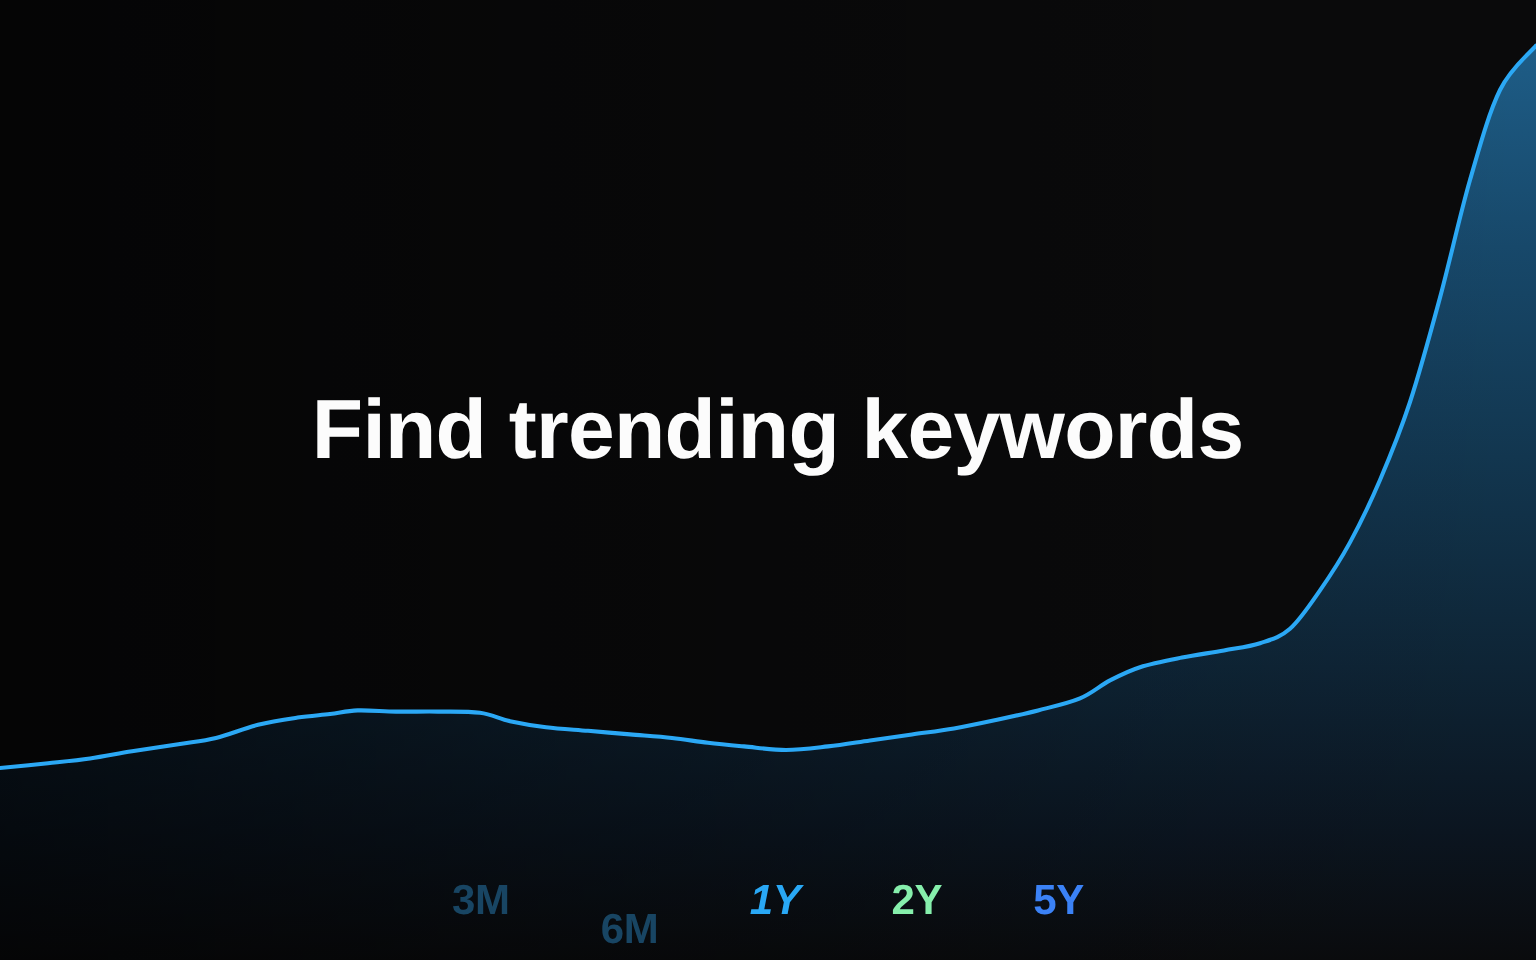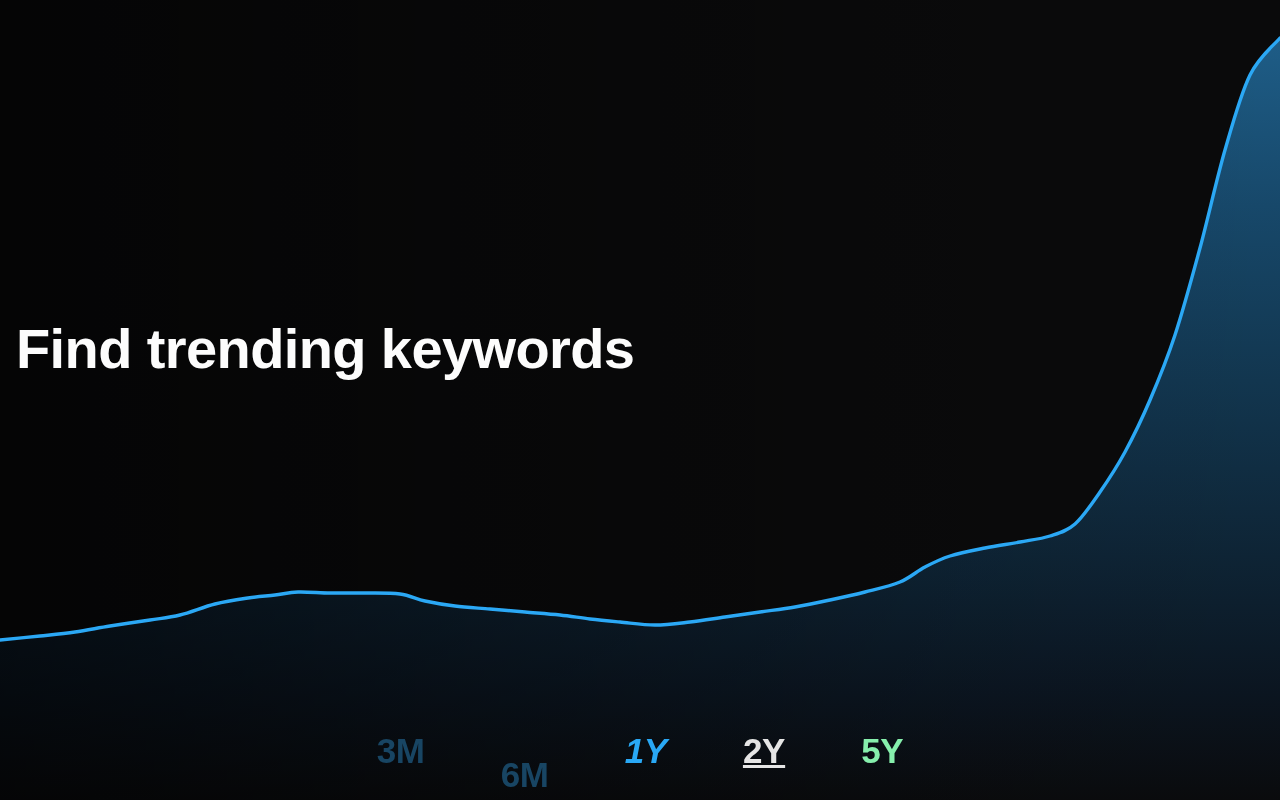--- a/index.html
+++ b/index.html
@@ -29,22 +29,23 @@
     height: 800px;
     display: block;
   }
 
   
   #headline {
     position: absolute;
     left: 0;
     right: 0;
     top: 269px;
+    text-align: center;
     color: #FCFCFC;
-    font-size: 56px;
+    font-size: 70px;
     font-weight: 700;
     letter-spacing: -0.6px;
     line-height: 84px;
     white-space: nowrap;
     user-select: none;
     padding-left: 16px;
   }
 
   
   #range-selector {
@@ -103,17 +104,17 @@
 
     <path id="line-path" fill="none" stroke="#2BA8F5" stroke-width="3.4" stroke-linecap="round" stroke-linejoin="round" d="M 0 640 C 6.67 639.33, 27.50 637.33, 40.00 636.00 C 52.50 634.67, 63.33 633.67, 75.00 632.00 C 86.67 630.33, 97.50 628.00, 110.00 626.00 C 122.50 624.00, 138.33 621.83, 150.00 620.00 C 161.67 618.17, 169.17 617.67, 180.00 615.00 C 190.83 612.33, 203.67 606.83, 215.00 604.00 C 226.33 601.17, 238.00 599.50, 248.00 598.00 C 258.00 596.50, 266.67 596.00, 275.00 595.00 C 283.33 594.00, 288.83 592.33, 298.00 592.00 C 307.17 591.67, 318.83 592.83, 330.00 593.00 C 341.17 593.17, 353.33 592.83, 365.00 593.00 C 376.67 593.17, 390.00 592.67, 400.00 594.00 C 410.00 595.33, 415.83 599.00, 425.00 601.00 C 434.17 603.00, 444.17 604.67, 455.00 606.00 C 465.83 607.33, 478.33 608.00, 490.00 609.00 C 501.67 610.00, 513.33 611.00, 525.00 612.00 C 536.67 613.00, 549.17 613.83, 560.00 615.00 C 570.83 616.17, 580.00 617.83, 590.00 619.00 C 600.00 620.17, 609.17 621.00, 620.00 622.00 C 630.83 623.00, 643.33 625.00, 655.00 625.00 C 666.67 625.00, 678.33 623.33, 690.00 622.00 C 701.67 620.67, 713.33 618.67, 725.00 617.00 C 736.67 615.33, 748.33 613.67, 760.00 612.00 C 771.67 610.33, 783.33 609.00, 795.00 607.00 C 806.67 605.00, 818.33 602.50, 830.00 600.00 C 841.67 597.50, 853.33 595.00, 865.00 592.00 C 876.67 589.00, 890.00 586.17, 900.00 582.00 C 910.00 577.83, 916.67 571.33, 925.00 567.00 C 933.33 562.67, 940.00 559.17, 950.00 556.00 C 960.00 552.83, 973.33 550.33, 985.00 548.00 C 996.67 545.67, 1009.17 544.00, 1020.00 542.00 C 1030.83 540.00, 1040.83 539.00, 1050.00 536.00 C 1059.17 533.00, 1066.67 531.33, 1075.00 524.00 C 1083.33 516.67, 1091.67 504.00, 1100.00 492.00 C 1108.33 480.00, 1116.67 467.33, 1125.00 452.00 C 1133.33 436.67, 1141.67 419.50, 1150.00 400.00 C 1158.33 380.50, 1166.67 360.33, 1175.00 335.00 C 1183.33 309.67, 1191.67 278.83, 1200.00 248.00 C 1208.33 217.17, 1216.67 178.83, 1225.00 150.00 C 1233.33 121.17, 1240.83 93.67, 1250.00 75.00 C 1259.17 56.33, 1275.00 44.17, 1280.00 38.00"></path>
   </svg>
 
   <h1 id="headline">Find trending keywords</h1>
 
   <div id="range-selector">
     <button class="range-option" style="color: rgb(24, 69, 99);">3M</button>
     <button class="range-option" style="color: rgb(24, 69, 99); margin-top: 48px;">6M</button>
     <button class="range-option is-active" style="color: rgb(41, 168, 245); font-style: italic;">1Y</button>
-    <button class="range-option" style="color: #e5e5e5; text-decoration: underline;">2Y</button>
-    <button class="range-option" style="color: #86efac;">5Y</button>
+    <button class="range-option" style="color: #86efac;">2Y</button>
+    <button class="range-option" style="color: #3b82f6;">5Y</button>
   </div>
 
 </div>
 
 </body></html>

